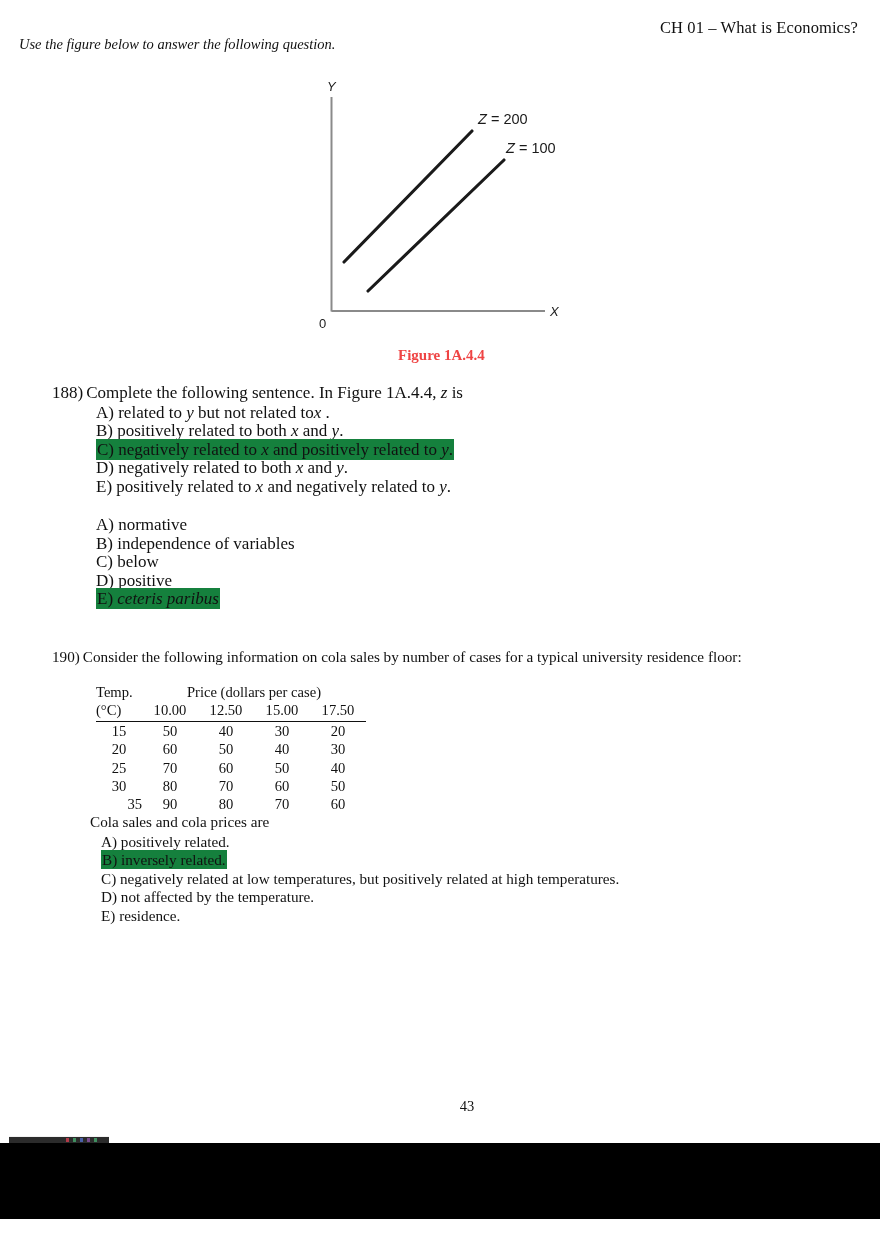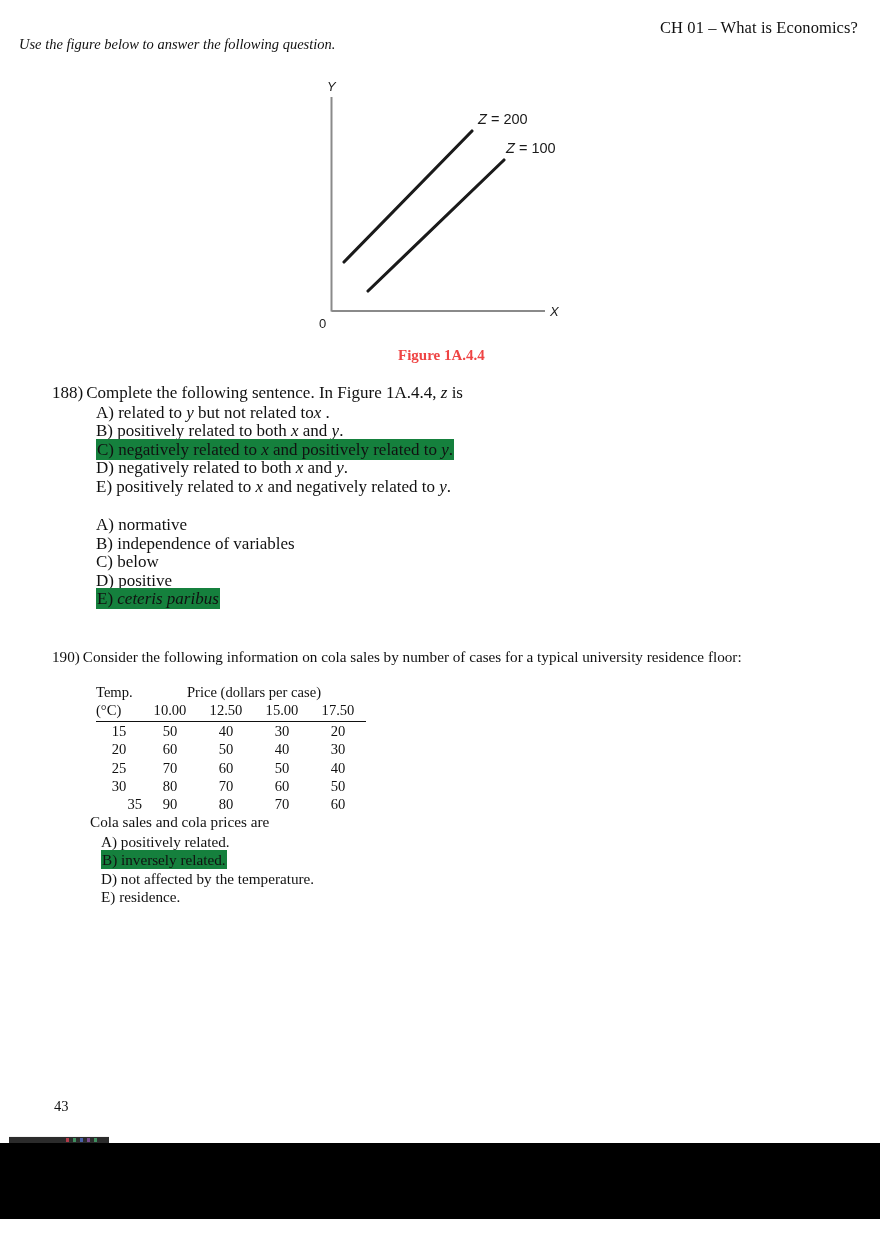--- a/index.html
+++ b/index.html
@@ -130,21 +130,21 @@
     color: #111;
   }
   .q190-tail .options li { padding-left: 17px; }
   .q190-lead { white-space: nowrap; margin-bottom: 1px; margin-left: 6px; }
   
   .page-number {
     position: absolute;
     left: 16px;
     right: 0;
     top: 1098px;
-    text-align: left;
+    text-align: center;
     font-size: 14.5px;
     color: #111;
     padding-left: 38px;
   }
   .scroll-artifact {
     position: absolute;
     left: 9px;
     top: 1136px;
     width: 100px;
     height: 7px;
@@ -311,20 +311,24 @@
     <ul class="options">
       <li>
         <span>A)</span>
         <span>positively related.</span>
       </li>
       <li>
         <span class="hl"><span>B)</span>
         <span>inversely related.</span></span>
       </li>
       <li>
+        <span>C)</span>
+        <span>negatively related at low temperatures, but positively related at high temperatures.</span>
+      </li>
+      <li>
         <span>D)</span>
         <span>not affected by the temperature.</span>
       </li>
       <li>
         <span>E)</span>
         <span>residence.</span>
       </li>
     </ul>
   </div>
 

